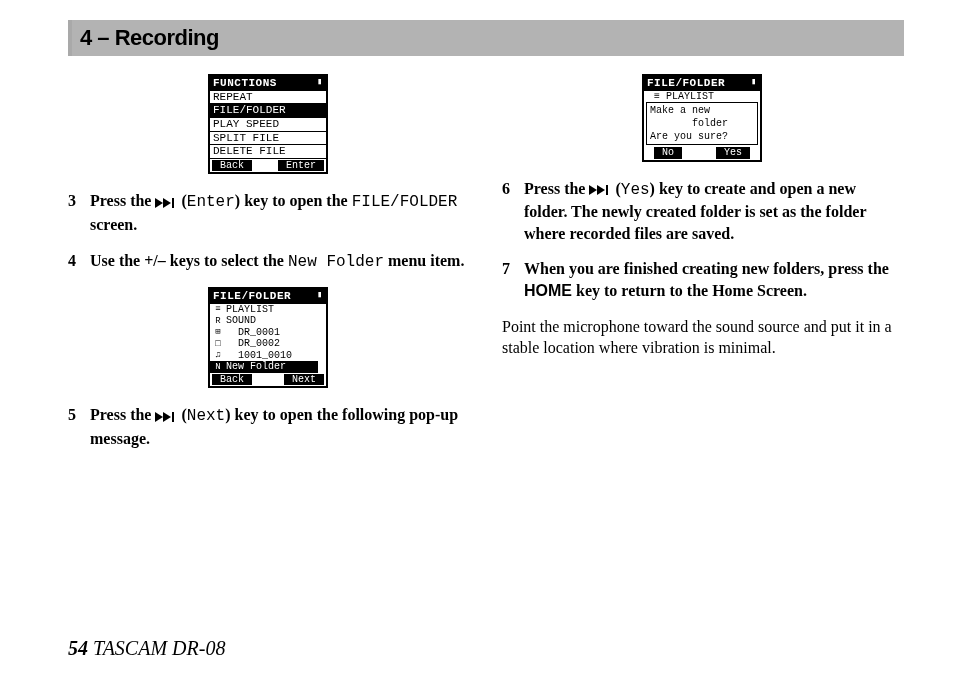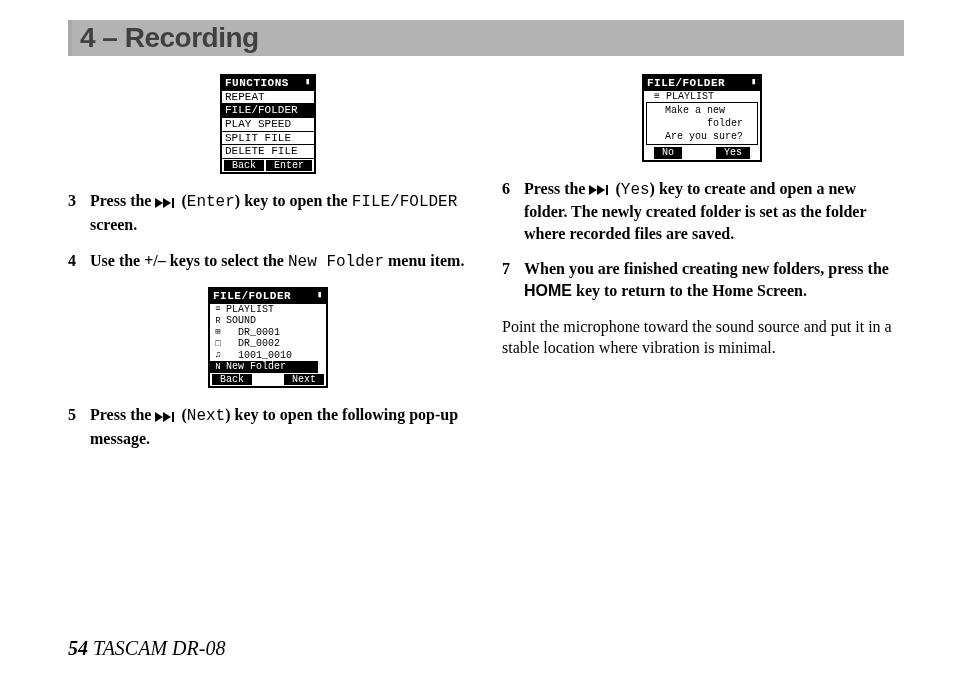--- a/index.html
+++ b/index.html
@@ -17,22 +17,22 @@
     height: 36px;
     display: flex;
     align-items: center;
     padding-left: 8px;
     margin-bottom: 18px;
     border-left: 4px solid #a9a9a9;
   }
   .header-bar h1 {
     font-family: Arial, Helvetica, sans-serif;
     font-weight: 800;
-    font-size: 28px;
-    color: #404040;
+    font-size: 22px;
+    color: #000000;
     letter-spacing: -0.5px;
   }
   .columns {
     display: flex;
     gap: 34px;
   }
   .col { width: 400px; }
   .lcd {
     display: block;
     margin: 0 auto 16px auto;
@@ -68,26 +68,26 @@
   }
   .lcd .lcd-footer span {
     background: #000;
     color: #fff;
     padding: 0 8px;
     font-size: 10px;
   }
   .lcd .lcd-footer .left { margin-left: 2px; }
   .lcd .lcd-footer .right { margin-right: 2px; }
   .lcd2 { width: 120px; }
-  .lcd1 { width: 96px; }
+  .lcd1 { width: 120px; }
   .lcd3 { width: 120px; }
   .lcd3 .msgbox {
     border: 1px solid #000;
     margin: 0 2px 1px 2px;
-    padding: 1px 18px;
+    padding: 1px 3px;
     font-size: 10px;
     line-height: 1.3;
     white-space: pre;
   }
   .lcd2 .file-row {
     padding: 0 3px;
     font-size: 10px;
     white-space: pre;
     display: flex;
     align-items: center;

